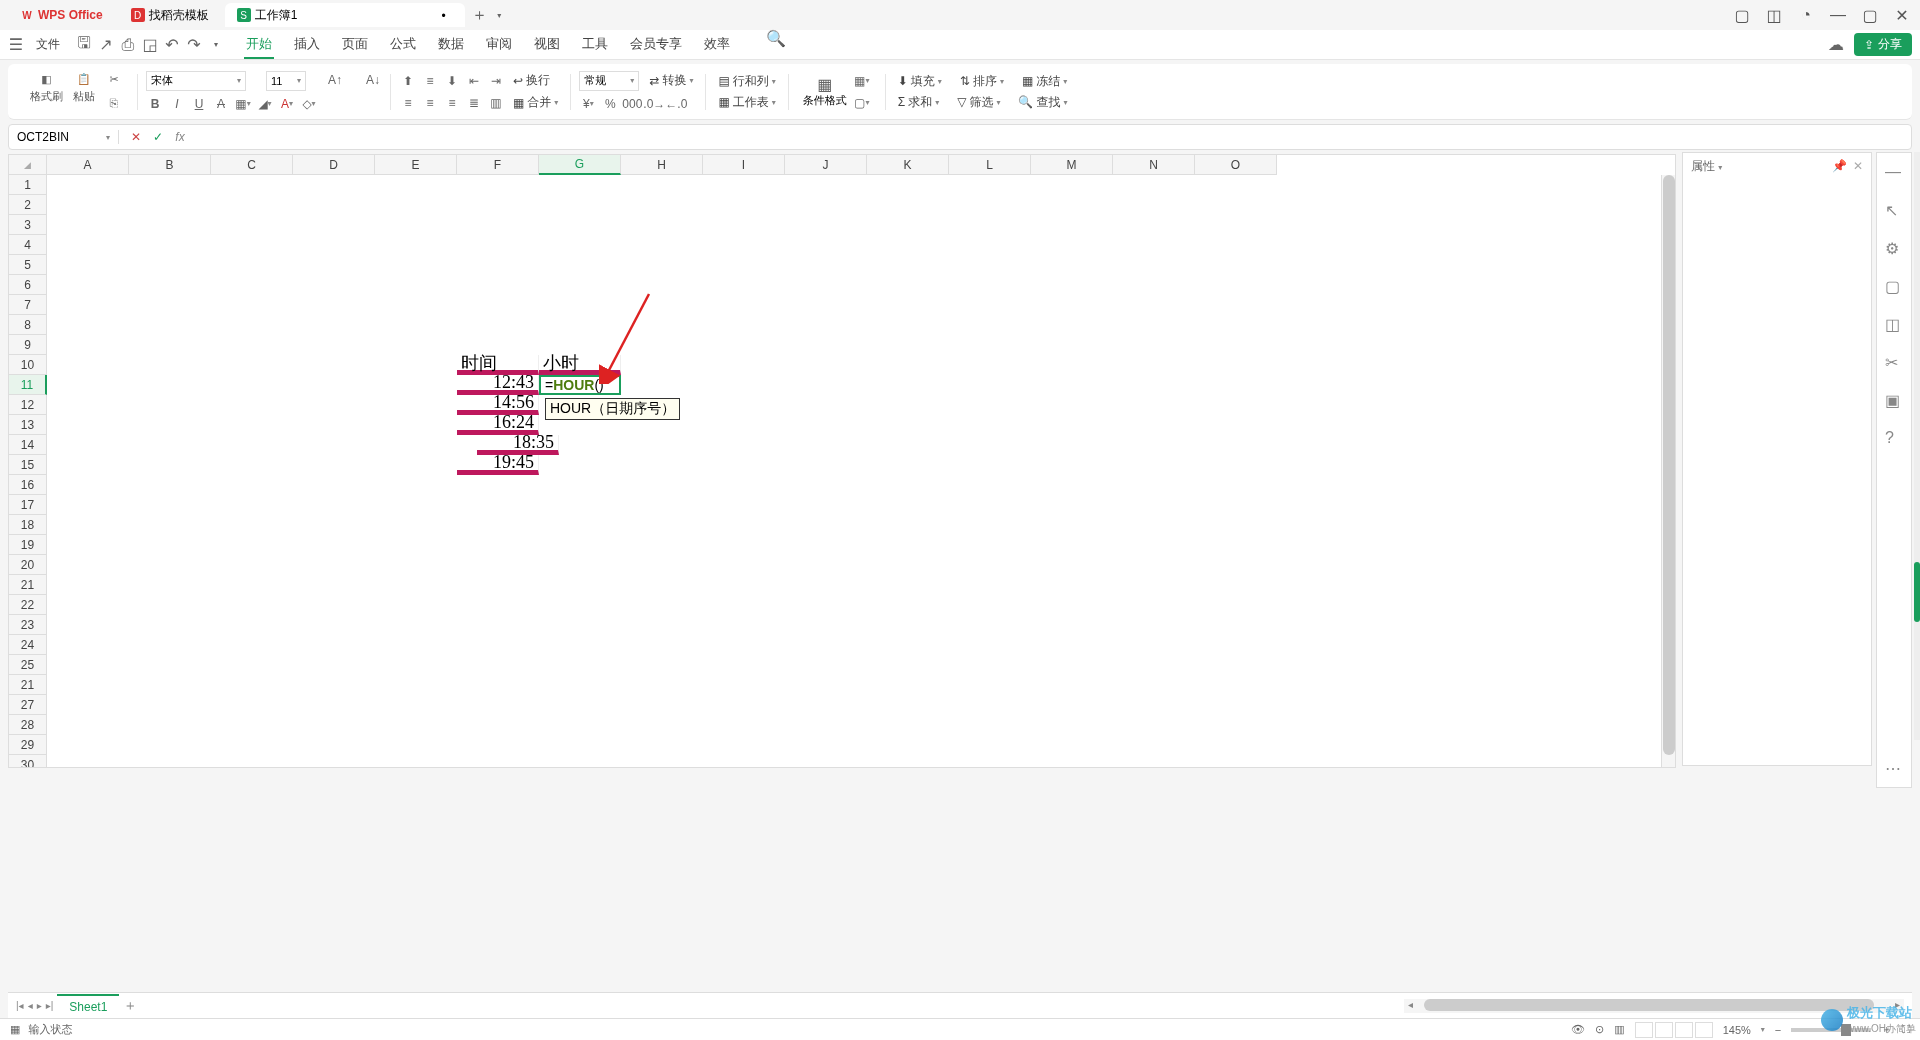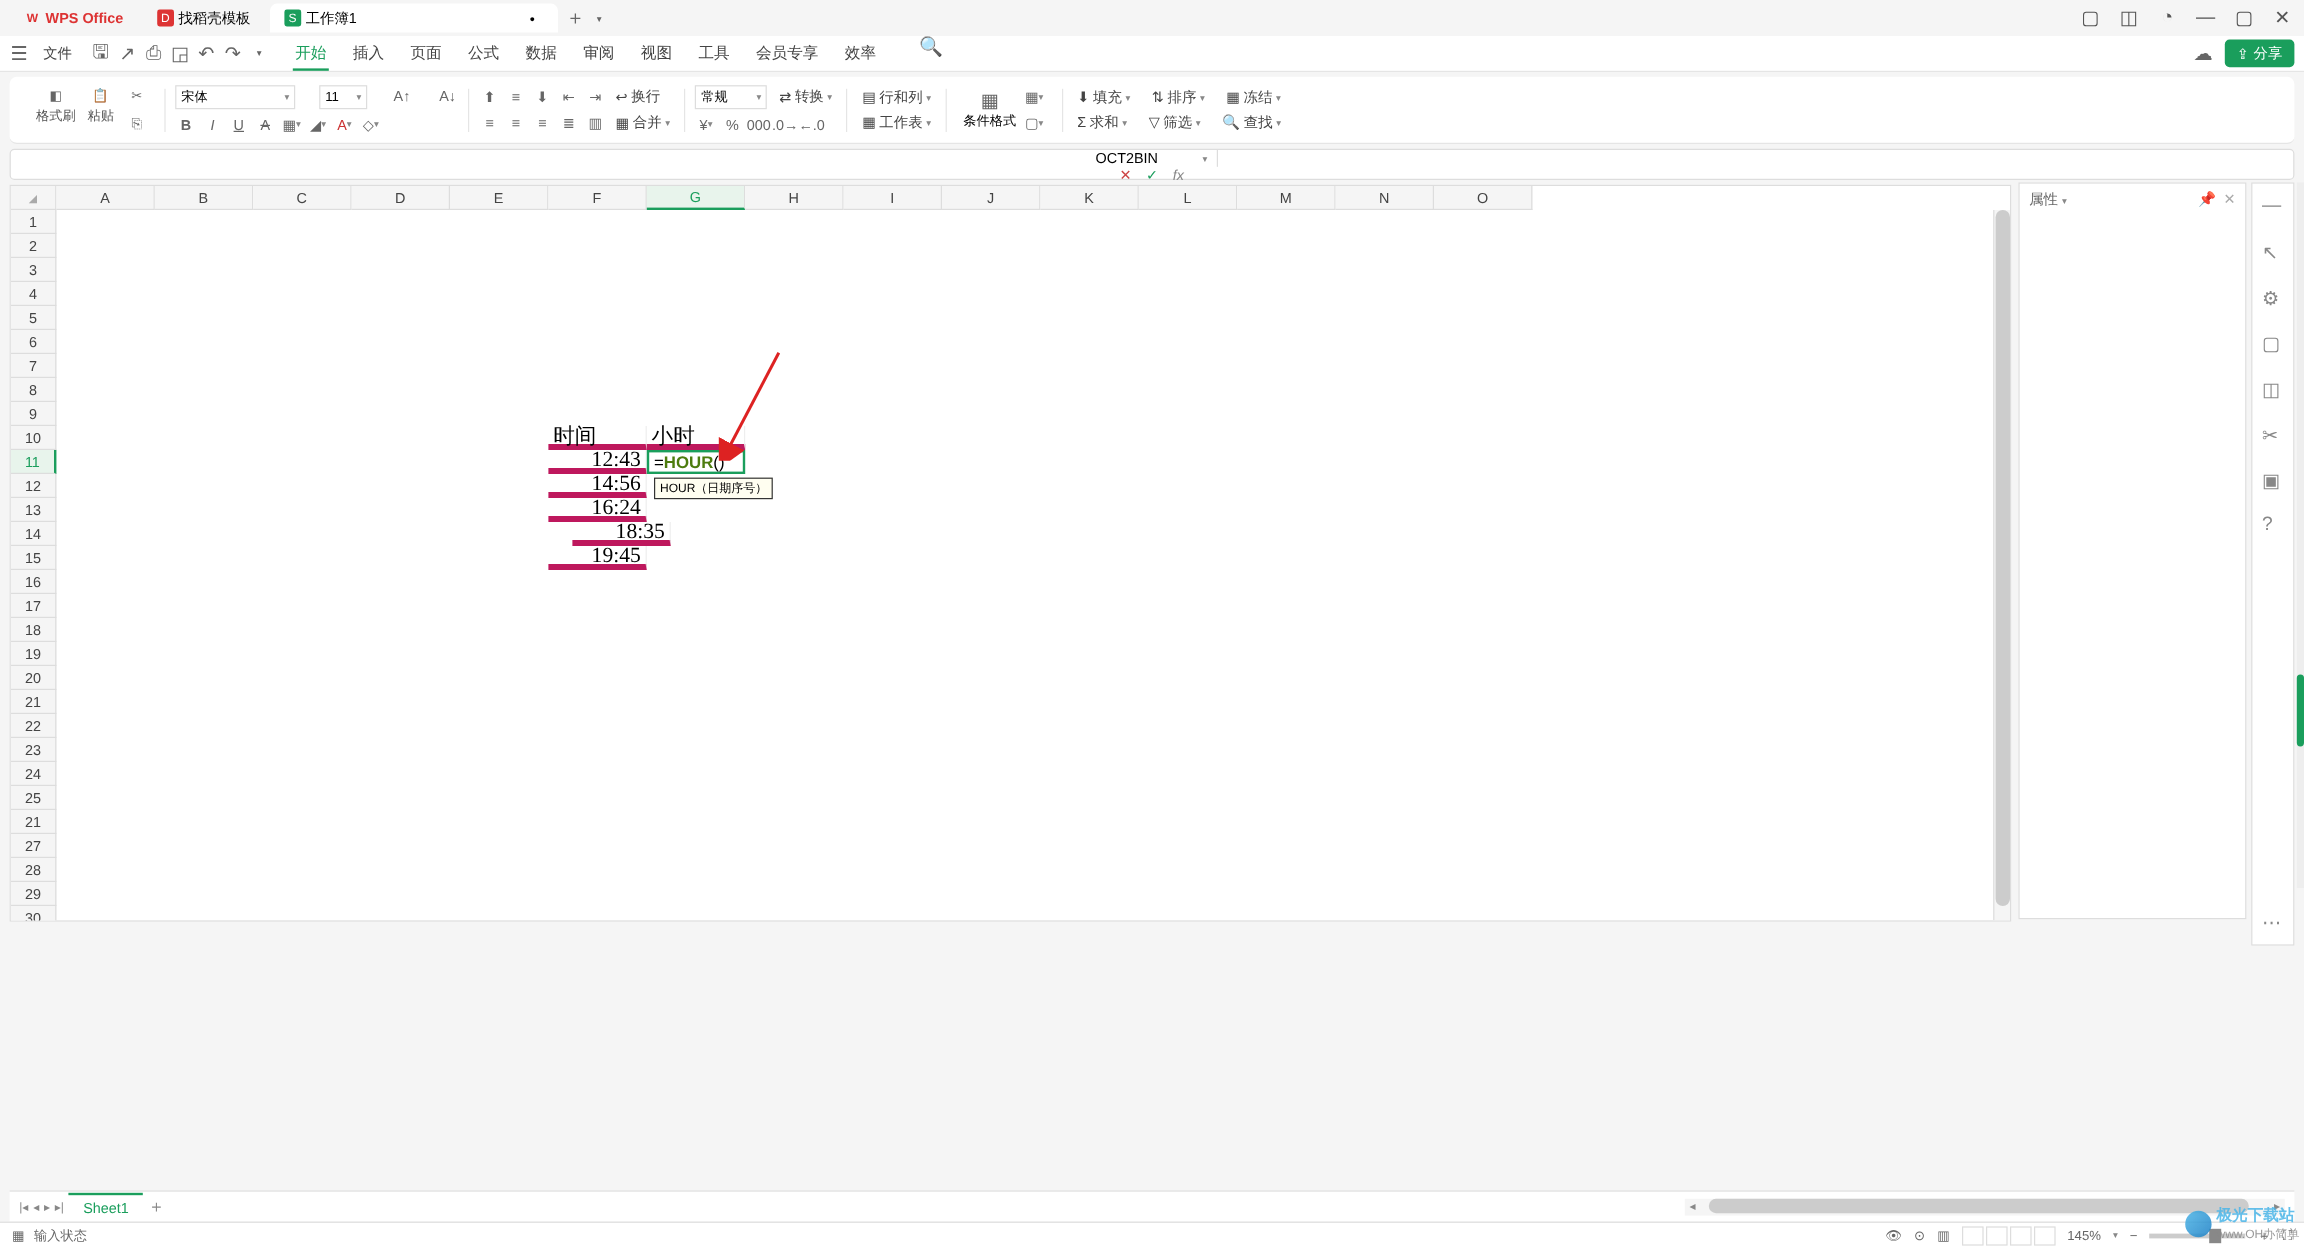--- a/index.html
+++ b/index.html
@@ -37,42 +37,42 @@
 .rib-sep { width: 1px; height: 36px; background: #e5e5e5; margin: 0 4px; }
 .ribbon-stack { display: flex; flex-direction: column; gap: 4px; }
 .font-select { width: 100px; height: 20px; border: 1px solid #ddd; font-size: 11px; padding: 0 4px; display: flex; align-items: center; }
 .size-select { width: 40px; height: 20px; border: 1px solid #ddd; font-size: 11px; padding: 0 4px; display: flex; align-items: center; }
 .format-row { display: flex; gap: 4px; }
 .fmt-btn { width: 18px; height: 18px; color: #666; font-size: 12px; display: flex; align-items: center; justify-content: center; }
 .ribbon-item { display: flex; align-items: center; gap: 3px; font-size: 12px; color: #444; padding: 0 4px; }
 .dd-arrow { font-size: 8px; color: #888; }
 
 
-.formula-bar { height: 26px; background: #fff; display: flex; align-items: center; margin: 4px 8px 0 8px; border: 1px solid #ddd; border-radius: 4px; flex-direction: column; }
+.formula-bar { height: 26px; background: #fff; display: flex; align-items: center; margin: 4px 8px 0 8px; border: 1px solid #ddd; border-radius: 4px; }
 .cell-ref { width: 110px; border-right: 1px solid #ddd; padding: 0 8px; font-size: 12px; display: flex; align-items: center; justify-content: space-between; }
 .fb-icons { display: flex; gap: 8px; padding: 0 10px; align-items: center; }
 .fb-ico { width: 14px; height: 14px; color: #888; display: flex; align-items: center; justify-content: center; font-size: 12px; }
 .fb-ico.x { color: #c44; }
 .fb-ico.chk { color: #1a9e5c; }
 .formula-input { flex: 1; padding: 0 8px; font-size: 13px; font-family: "Consolas", monospace; }
 
 
 .sheet-container { position: relative; margin: 4px 244px 0 8px; background: #fff; border: 1px solid #ddd; height: 614px; overflow: hidden; }
 .corner { position: absolute; top: 0; left: 0; width: 38px; height: 20px; background: #f5f5f5; border-right: 1px solid #ddd; border-bottom: 1px solid #ddd; display: flex; align-items: center; justify-content: center; }
 .col-headers { position: absolute; top: 0; left: 38px; height: 20px; display: flex; }
 .col-h { width: 82px; background: #f5f5f5; border-right: 1px solid #ddd; border-bottom: 1px solid #ddd; display: flex; align-items: center; justify-content: center; font-size: 12px; color: #444; }
 .col-h.sel { background: #e8f4ec; color: #1a9e5c; border-bottom: 2px solid #1a9e5c; }
 .row-headers { position: absolute; top: 20px; left: 0; width: 38px; }
 .row-h { height: 20px; background: #f5f5f5; border-right: 1px solid #ddd; border-bottom: 1px solid #ddd; display: flex; align-items: center; justify-content: center; font-size: 12px; color: #444; }
 .row-h.sel { background: #e8f4ec; color: #1a9e5c; border-right: 2px solid #1a9e5c; }
 .cells { position: absolute; top: 20px; left: 38px; }
 .cell { position: absolute; border-right: 1px solid #eee; border-bottom: 5px solid #be185d; padding: 0 4px; font-size: 18px; display: flex; align-items: center; font-family: "SimSun", serif; }
 .cell.right { justify-content: flex-end; }
 .active-cell { position: absolute; border: 2px solid #1a9e5c; background: #fff; padding: 0 4px; display: flex; align-items: center; font-size: 14px; font-family: "SimSun", serif; }
-.tooltip-box { position: absolute; background: #fffef0; border: 1px solid #333; padding: 1px 4px; font-size: 10px; font-family: "SimSun", serif; }
+.tooltip-box { position: absolute; background: #fffef0; border: 1px solid #333; padding: 1px 4px; font-size: 14px; font-family: "SimSun", serif; }
 .arrow-annotation { position: absolute; pointer-events: none; }
 .vscroll { position: absolute; right: 0; top: 20px; width: 14px; bottom: 0; background: #f5f5f5; border-left: 1px solid #ddd; }
 .vscroll-thumb { position: absolute; top: 0; width: 12px; height: 580px; background: #ccc; border-radius: 6px; left: 1px; }
 
 
 .props-panel { position: absolute; top: 152px; right: 48px; width: 190px; height: 614px; background: #fff; border: 1px solid #ddd; }
 .props-header { display: flex; align-items: center; justify-content: space-between; height: 26px; padding: 0 8px; font-size: 12px; color: #666; }
 .props-icons { display: flex; gap: 6px; }
 
 
@@ -327,21 +327,20 @@
 <div class="formula-bar">
   <div class="cell-ref">
     <span>OCT2BIN</span>
     <span class="dd-arrow">▾</span>
   </div>
   <div class="fb-icons">
     <span class="fb-ico x">✕</span>
     <span class="fb-ico chk">✓</span>
     <span class="fb-ico" style="font-style:italic">fx</span>
   </div>
-  <div class="formula-input">=HOUR()</div>
 </div>
 
 <div class="sheet-container">
   <div class="corner">
       <span style="font-size:9px;color:#aaa">◢</span>
     </div>
   <div class="col-headers" id="col-headers">
       <div class="col-h">A</div>
       <div class="col-h">B</div>
       <div class="col-h">C</div>

